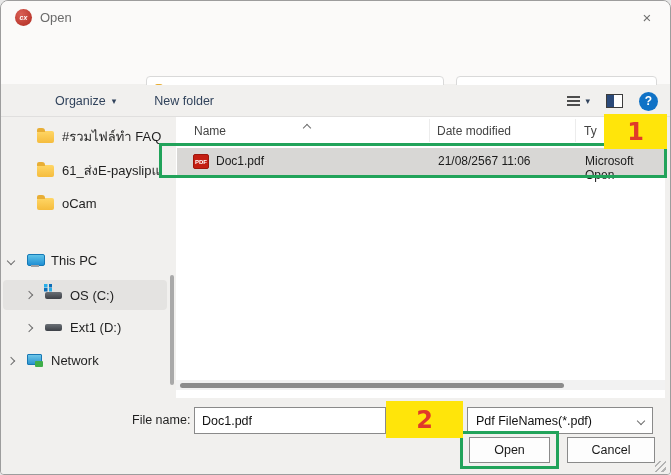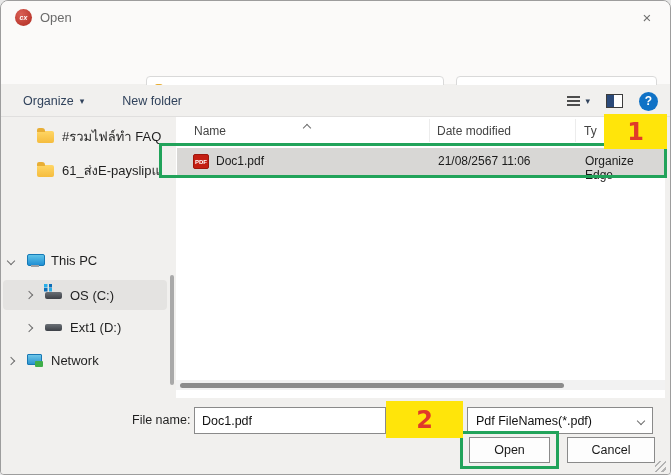--- a/index.html
+++ b/index.html
@@ -33,21 +33,21 @@
   .crumb-sep { color:#555; font-size:12px; }
   .addr-chev { margin-left:auto; }
   .refresh-btn { margin-left:10px; display:flex; align-items:center; }
   .search-box { position:absolute; left:455px; top:42px; width:201px; height:33px; background:#fff;
                 border:1px solid #d9d9d9; border-radius:4px; display:flex; align-items:center; padding:0 8px; }
   .search-box input { border:none; outline:none; flex:1; font:inherit; font-size:12.5px; color:#333; background:transparent; }
   .search-box input::placeholder { color:#7c7c7c; }
 
   
   .toolbar { position:absolute; left:0; top:84px; width:100%; height:32px; background:#f1f0ee;
-             border-bottom:1px solid #e0dfde; display:flex; align-items:center; }
+             border-bottom:1px solid #e0dfde; display:flex; align-items:center;padding-left:32px; }
   .tb-btn { display:flex; align-items:center; gap:6px; color:#31435c; font-size:12.5px; padding:4px 8px; }
   .tb-organize { margin-left:14px; }
   .tb-newfolder { margin-left:22px; }
   .menu-arrow { font-family:"DejaVu Sans",sans-serif; font-size:9px; color:#31435c; }
   .tb-right { position:absolute; right:12px; top:0; height:32px; display:flex; align-items:center; gap:16px; }
   .list-ico { display:flex; flex-direction:column; gap:2.5px; }
   .list-ico i { display:block; width:13px; height:1.6px; background:#4d4d4d; }
   .pane-ico { width:17px; height:14px; border:1.6px solid #3c3c3c; background:#fff; position:relative; }
   .pane-ico::before { content:""; position:absolute; left:0; top:0; bottom:0; width:7px; background:#2b4a7a; }
   .help-ico { width:19px; height:19px; border-radius:50%; background:#1072c6; color:#fff; font-size:12px;
@@ -198,20 +198,25 @@
       <div class="side-item" style="top:6px">
         <span style="width:26px"></span>
           <span class="folder-ico"></span>
         <span class="side-label">#รวมไฟล์ทำ FAQ</span>
       </div>
       <div class="side-item" style="top:40px">
         <span style="width:26px"></span>
           <span class="folder-ico"></span>
         <span class="side-label">61_ส่งE-payslipแ</span>
       </div>
+      <div class="side-item" style="top:73px">
+        <span style="width:26px"></span>
+          <span class="folder-ico"></span>
+        <span class="side-label">oCam</span>
+      </div>
 
       <div class="side-item" style="top:130px">
         <span class="tree-chev">
             <i class="chev down"></i>
           </span>
         <span class="monitor-ico"></span>
         <span class="side-label">This PC</span>
       </div>
       <div class="side-item sel" style="top:163px">
         <span style="width:10px"></span>
@@ -246,21 +251,21 @@
         <span class="col-line1"></span>
         <span class="col-date">Date modified</span>
         <span class="col-line2"></span>
         <span class="col-type">Ty</span>
       </div>
 
       <div class="file-row">
         <span class="pdf-ico">PDF</span>
         <span class="cell-name">Doc1.pdf</span>
         <span class="cell-date">21/08/2567 11:06</span>
-        <span class="cell-type">Organize Edge</span>
+        <span class="cell-type">Microsoft Open</span>
       </div>
 
       <div class="h-scroll-track">
         <div class="h-scroll-thumb"></div>
       </div>
     </div>
   </div>
 
   <div class="footer">
     <span class="fn-label">File name:</span>

